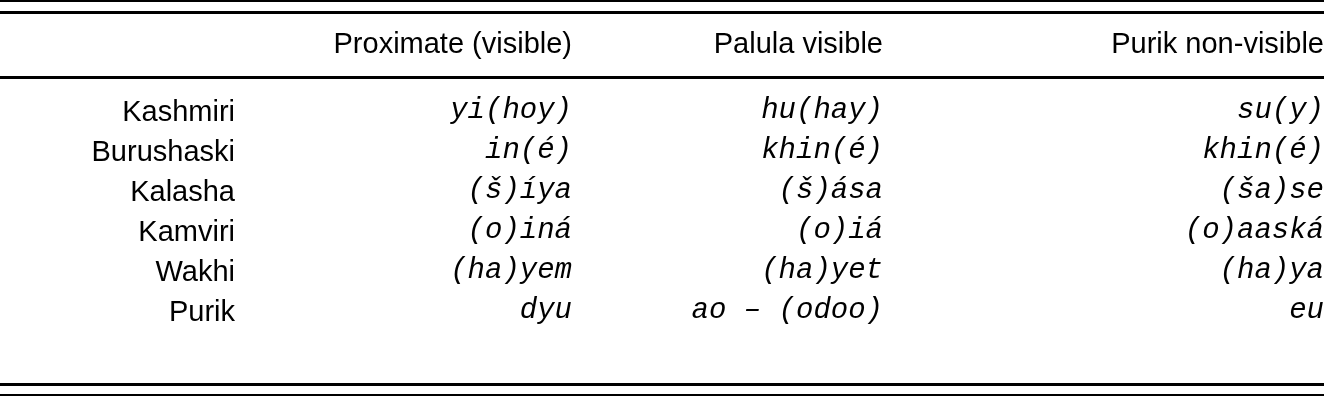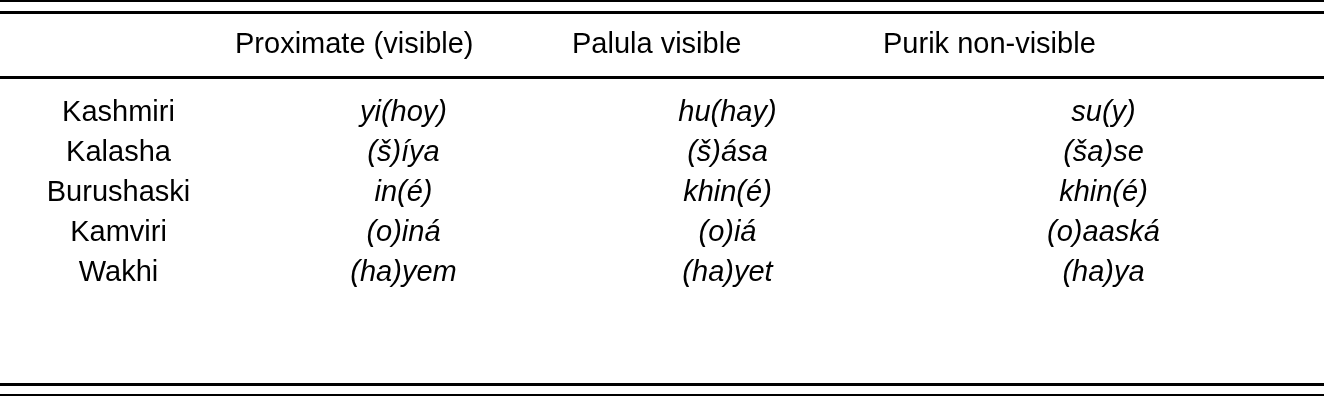--- a/index.html
+++ b/index.html
@@ -24,38 +24,38 @@
     table-layout: fixed;
     font-size: 29px;
     color: #000000;
   }
   col.c-lang   { width: 235px; }
   col.c-prox   { width: 337px; }
   col.c-remvis { width: 311px; }
   col.c-remnon { width: 441px; }
 
   thead th {
-    text-align: left;
+    text-align: right;
     font-weight: normal;
     vertical-align: middle;
     padding: 13px 0 16px 0;
     border-bottom: 3px solid #000000;
     white-space: nowrap;
     overflow: hidden;
   }
   tbody tr:first-child td { padding-top: 12px; }
   tbody td {
-    text-align: center;
+    text-align: right;
     vertical-align: top;
     line-height: 40px;
     white-space: nowrap;
     overflow: hidden;
   }
   td.lang { padding-left: 2px; }
-  .italic-val { font-style: italic; }
+  .italic-val { font-style: italic; font-family: Liberation Mono, monospace; }
 </style>
 </head>
 <body>
 
 <div class="page">
 
   <div class="rule rule-thin"></div>
   <div class="top-gap"></div>
   <div class="rule rule-thick"></div>
 
@@ -75,42 +75,48 @@
       </tr>
     </thead>
     <tbody>
       <tr>
         <td class="lang">Kashmiri</td>
         <td class="italic-val">yi(hoy)</td>
         <td class="italic-val">hu(hay)</td>
         <td class="italic-val">su(y)</td>
       </tr>
       <tr>
+        <td class="lang">Burushaski</td>
+        <td class="italic-val">in(é)</td>
+        <td class="italic-val">khin(é)</td>
+        <td class="italic-val">khin(é)</td>
+      </tr>
+      <tr>
         <td class="lang">Kalasha</td>
         <td class="italic-val">(š)íya</td>
         <td class="italic-val">(š)ása</td>
         <td class="italic-val">(ša)se</td>
-      </tr>
-      <tr>
-        <td class="lang">Burushaski</td>
-        <td class="italic-val">in(é)</td>
-        <td class="italic-val">khin(é)</td>
-        <td class="italic-val">khin(é)</td>
       </tr>
       <tr>
         <td class="lang">Kamviri</td>
         <td class="italic-val">(o)iná</td>
         <td class="italic-val">(o)iá</td>
         <td class="italic-val">(o)aaská</td>
       </tr>
       <tr>
         <td class="lang">Wakhi</td>
         <td class="italic-val">(ha)yem</td>
         <td class="italic-val">(ha)yet</td>
         <td class="italic-val">(ha)ya</td>
+      </tr>
+      <tr>
+        <td class="lang">Purik</td>
+        <td class="italic-val">dyu</td>
+        <td class="italic-val">ao – (odoo)</td>
+        <td class="italic-val">eu</td>
       </tr>
     </tbody>
   </table>
 
   <div style="position:absolute; left:0; right:0; bottom:14px;">
     <div class="rule rule-thick"></div>
   </div>
   <div style="position:absolute; left:0; right:0; bottom:4px;">
     <div class="rule rule-thin"></div>
   </div>

